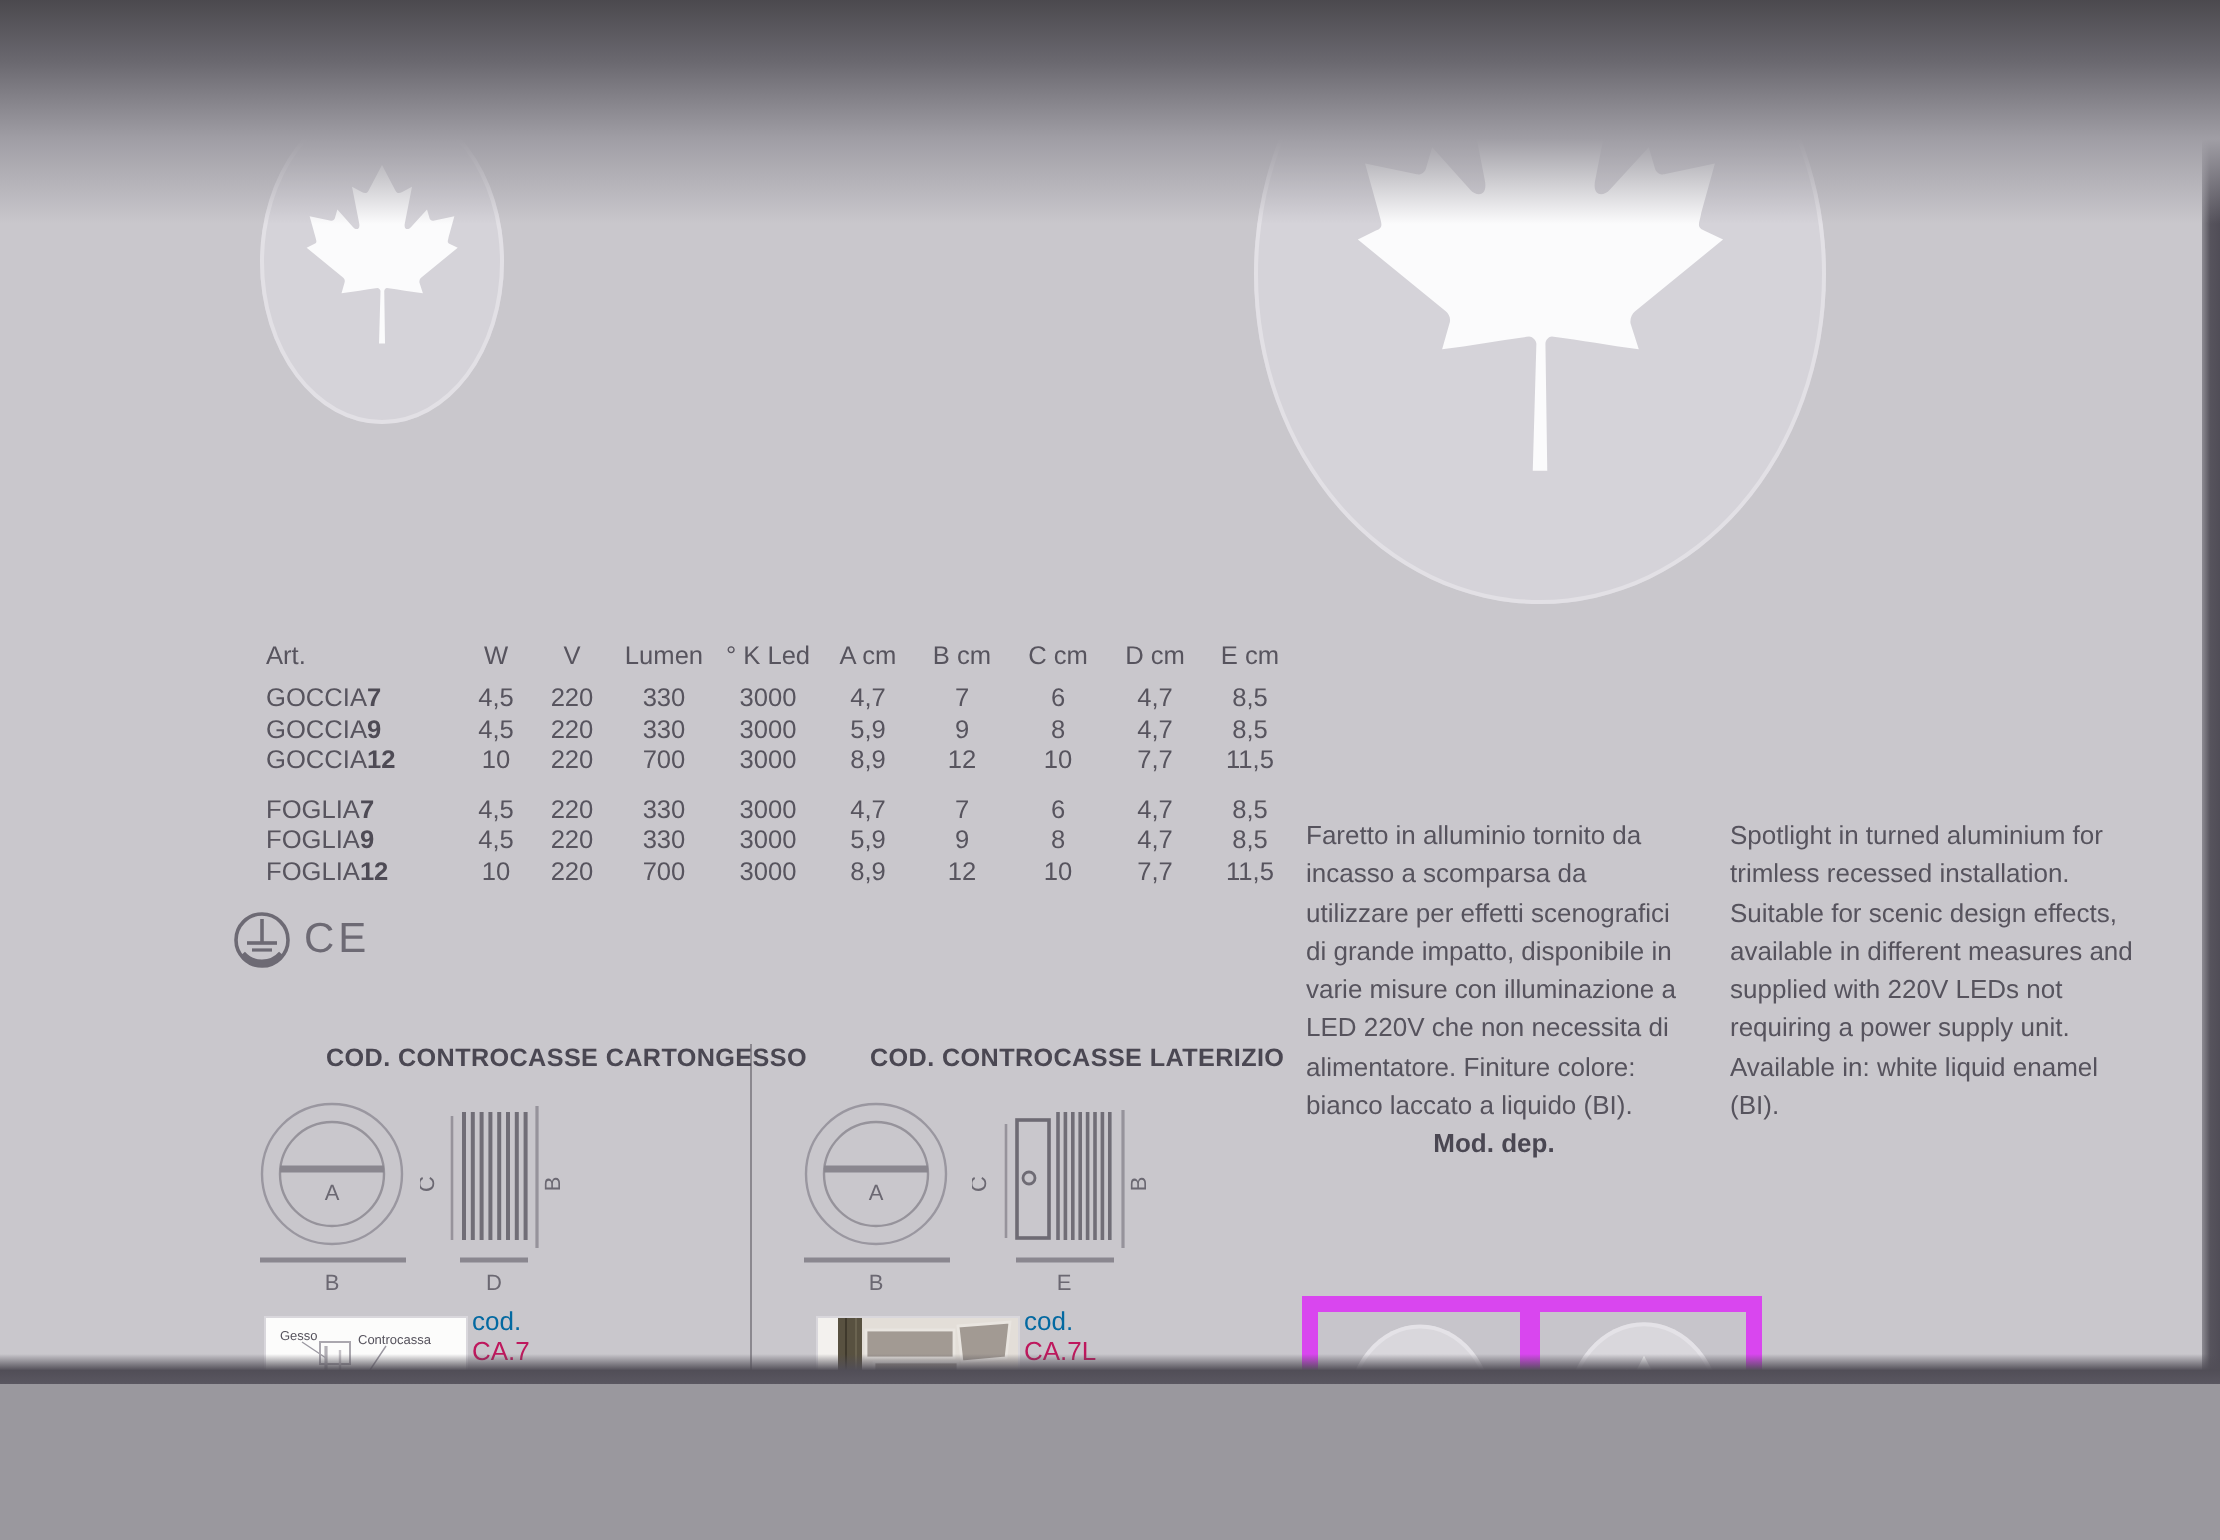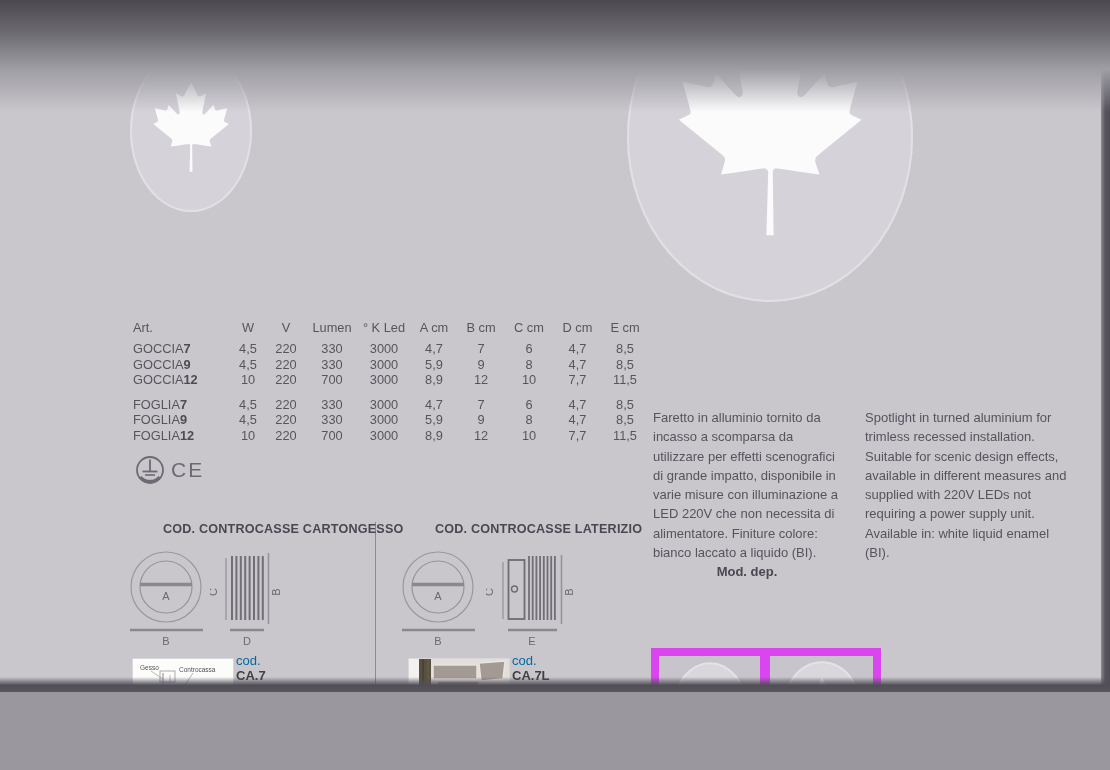--- a/index.html
+++ b/index.html
@@ -20,34 +20,34 @@
   
   .spec{left:133px;top:320px;z-index:3;font-size:12.8px;color:#57545e;}
   .trow{display:grid;grid-template-columns:97px 36px 40px 52px 52px 48px 46px 50px 47px 48px;
         height:15.3px;align-items:baseline;}
   .trow span{text-align:center;white-space:nowrap;}
   .trow .c0{text-align:left;}
   .thead{margin-bottom:6px;}
   .groupgap{height:10px;}
   .art b{font-weight:bold;color:#4e4b55;}
   
-  .certs{left:135px;top:455px;z-index:3;display:flex;align-items:center;gap:6px;}
+  .certs{left:116px;top:455px;z-index:3;display:flex;align-items:center;gap:6px;}
   .ce-text{font-size:21px;letter-spacing:2px;color:#6d6a74;}
   
   .sec-title{z-index:3;font-size:12.6px;font-weight:bold;color:#4a4752;letter-spacing:.2px;white-space:nowrap;margin-left:30px;}
   .divider{left:375px;top:522px;width:1px;height:230px;background:#8b888f;z-index:3;}
   .diag{z-index:3;}
   .diag text{font-family:"Liberation Sans",sans-serif;font-size:11px;fill:#6b6872;}
   
   .desc{z-index:3;font-size:13px;line-height:19.3px;color:#56535d;}
   .desc .bold{font-weight:bold;color:#4a4752;text-align:center;}
   
   .codes{z-index:3;font-size:13px;line-height:14.6px;}
   .codes .cod{color:#0369a1;}
-  .codes .item{font-weight:bold;color:#404040;}
+  .codes .item{font-weight:normal;color:#be185d;}
   
   .photo{z-index:3;border:1px solid #d9d7dc;background:#fdfdfc;}
   
   .swatch{z-index:3;border:8px solid #d946ef;background:#c7c5cb;position:absolute;}
   .swatch .bi{position:absolute;left:7px;bottom:5px;font-size:11.5px;color:#4f4c56;}
   .swatch .sw-oval{position:absolute;left:50%;top:50%;transform:translate(-50%,-52%);
       border-radius:50%;background:#d9d7dc;box-shadow:inset 0 0 0 2px #e4e2e7;
       display:flex;align-items:center;justify-content:center;}
 </style>
 </head>

